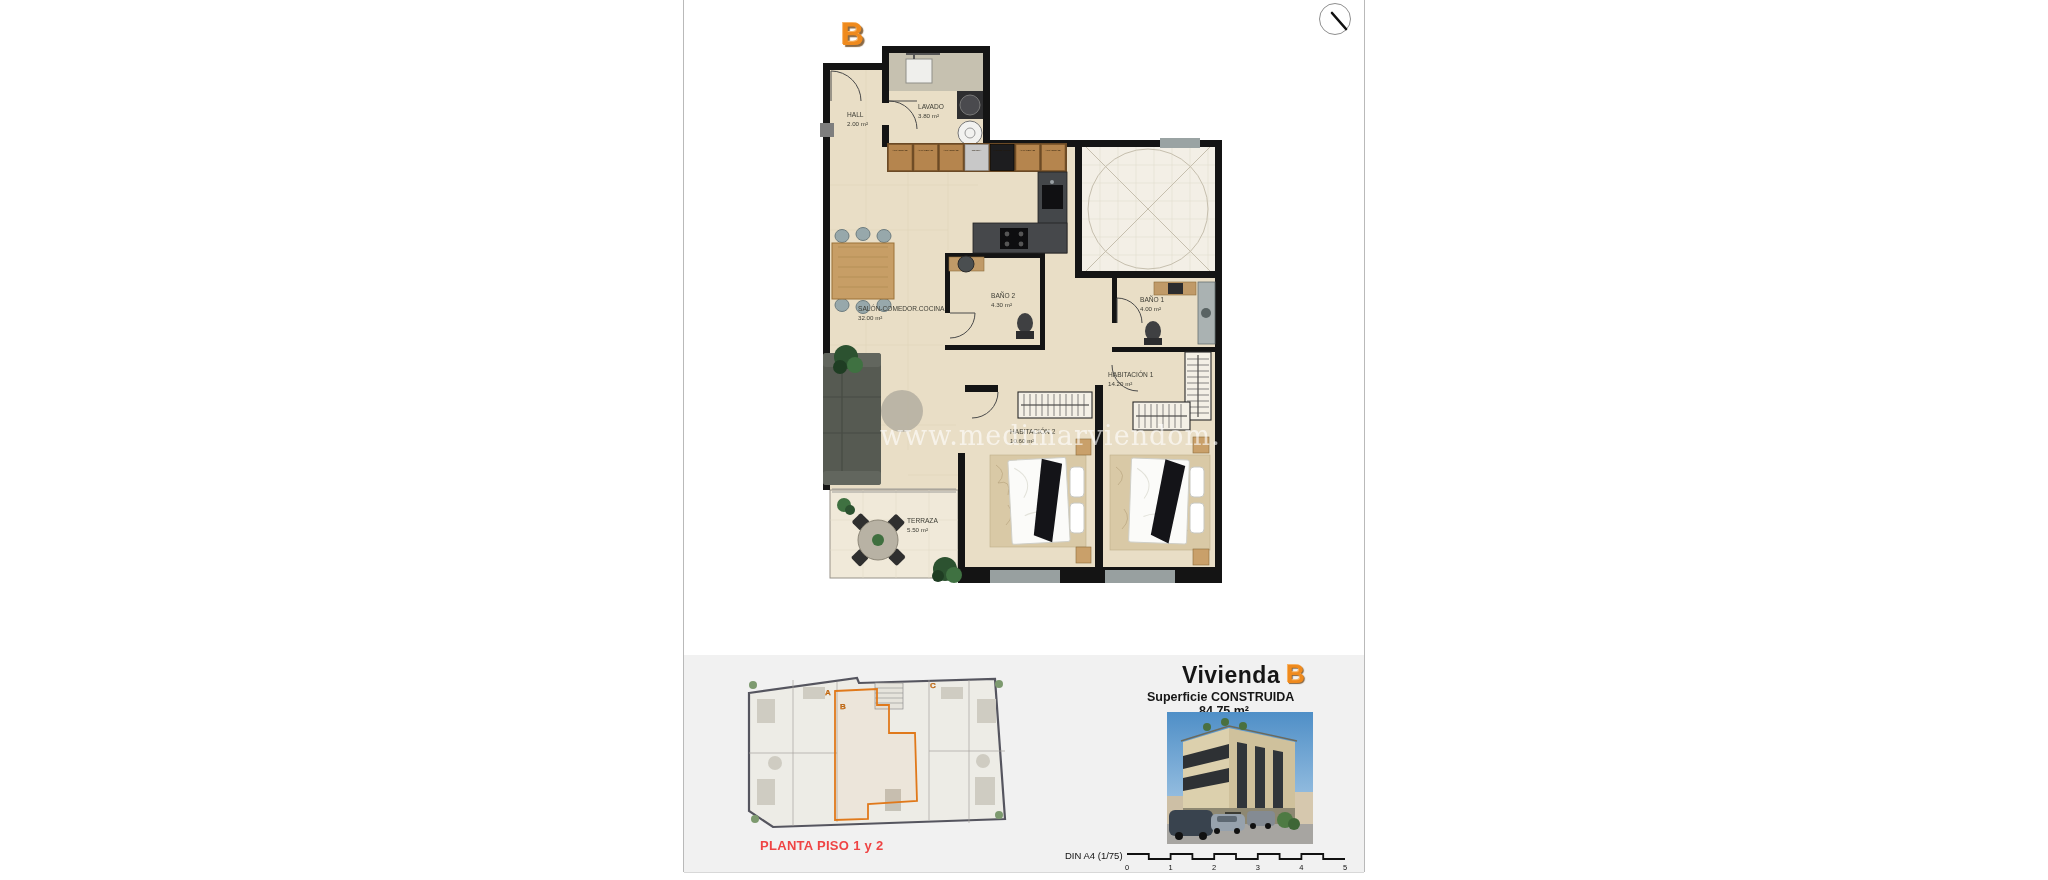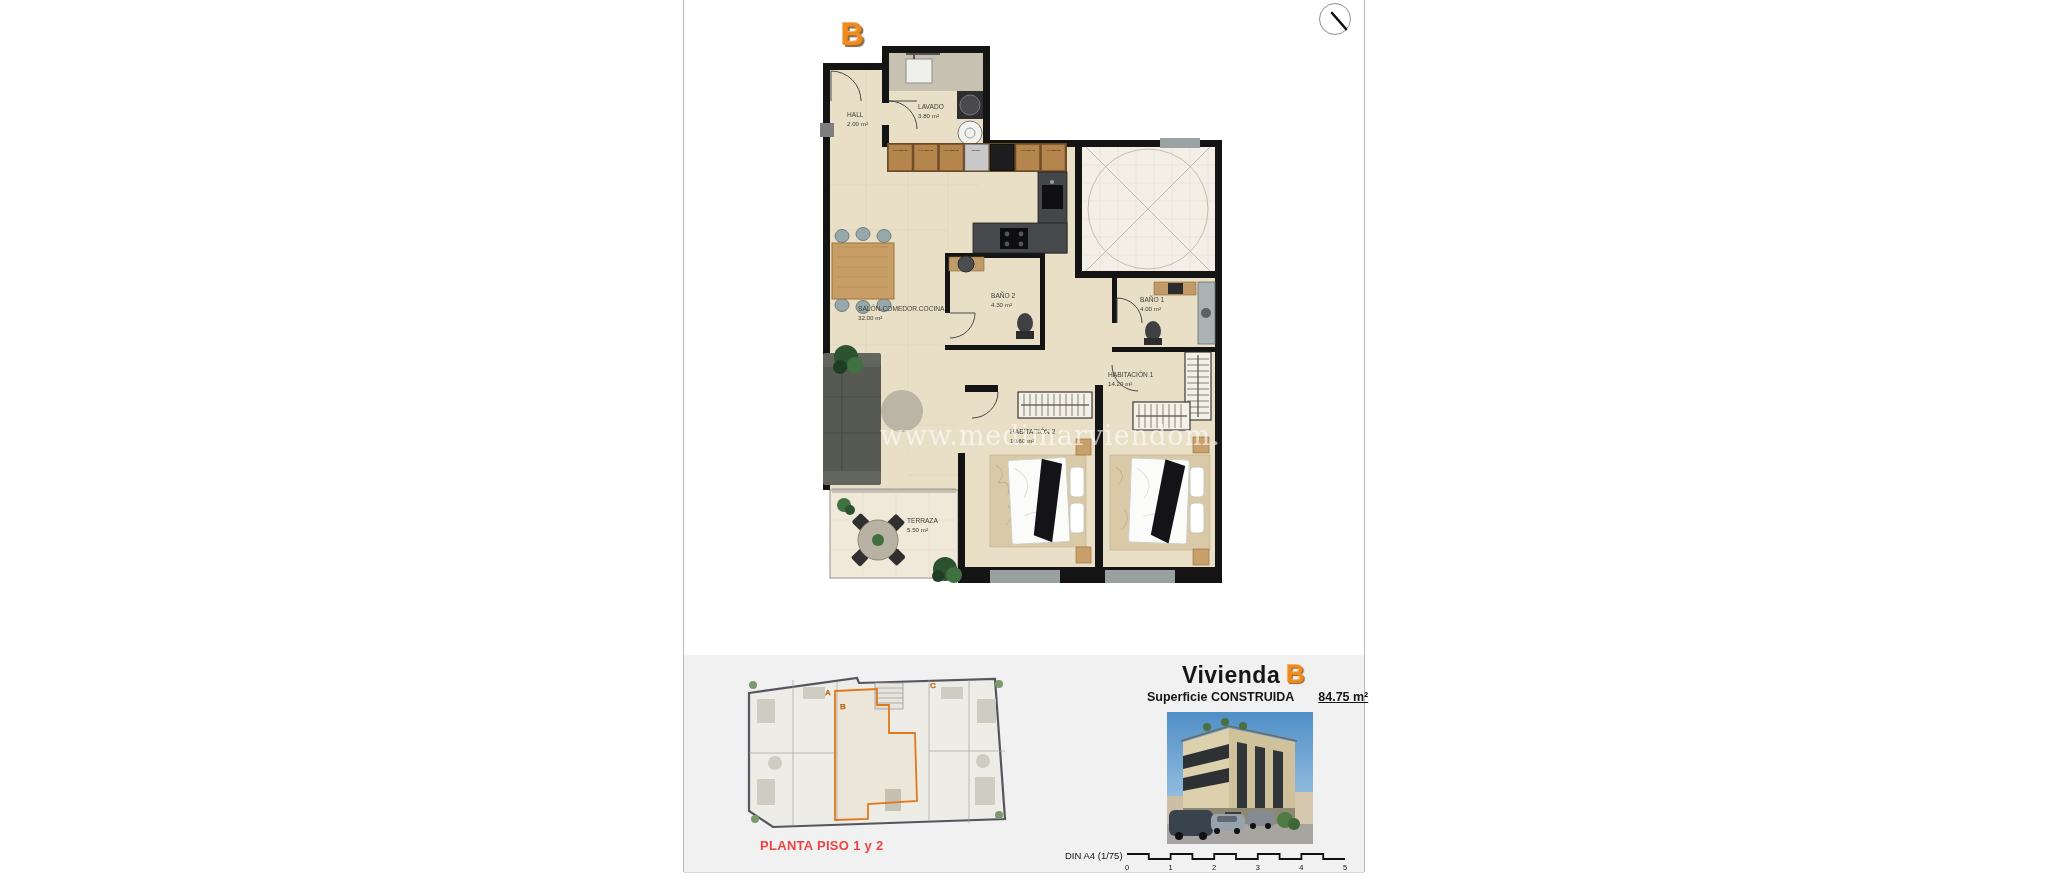--- a/index.html
+++ b/index.html
@@ -10,22 +10,22 @@
         border-left:1px solid #b9b9b9;border-right:1px solid #b9b9b9;}
   .band{left:684px;top:655px;width:680px;height:217px;background:#f1f1f1;border-bottom:1px solid #d8d8d8;}
   .b-logo{left:841px;top:16px;font-size:32px;font-weight:800;color:#ef8a1d;
           text-shadow:-1px -1px 0 #f7b264,2px 2px 1px rgba(99,55,6,.75);letter-spacing:1px;}
   .watermark{left:880px;top:420px;font-family:"DejaVu Serif",serif;font-size:27px;
              color:rgba(255,255,255,.62);letter-spacing:1px;white-space:nowrap;}
   .planta-label{left:760px;top:838px;font-size:13px;font-weight:bold;color:#ef4444;letter-spacing:.3px;}
   .viv-title{left:1158px;top:659px;font-size:23px;font-weight:bold;color:#161616;letter-spacing:.5px;margin-left:24px;}
   .viv-title .unit{font-size:26px;font-weight:800;color:#ef8a1d;
           text-shadow:-1px -1px 0 #f7b264,1px 1px 1px rgba(99,55,6,.75);margin-left:6px;}
-  .surface-row{left:1147px;top:690px;font-size:12.5px;font-weight:bold;color:#161616;display:flex;}
-  .surface-row .val{margin-left:24px;text-decoration:underline;}
+  .surface-row{left:1147px;top:690px;font-size:12.5px;font-weight:bold;color:#161616;display:flex;flex-direction:column;}
+  .surface-row .val{margin-left:52px;text-decoration:underline;}
   svg text{font-family:"Liberation Sans",sans-serif;}
   .roomname{font-size:6.6px;fill:#3c3c34;}
   .roomarea{font-size:6.2px;fill:#3c3c34;}
   .cablbl{font-size:2.3px;fill:#241806;}
   .keyletter{font-size:8px;font-weight:bold;fill:#e0791b;stroke:#8a4c08;stroke-width:.25px;}
   .scaletick{font-size:7.5px;fill:#111;}
   .scalelabel{font-size:9.5px;fill:#111;}
 </style>
 </head>
 <body>

